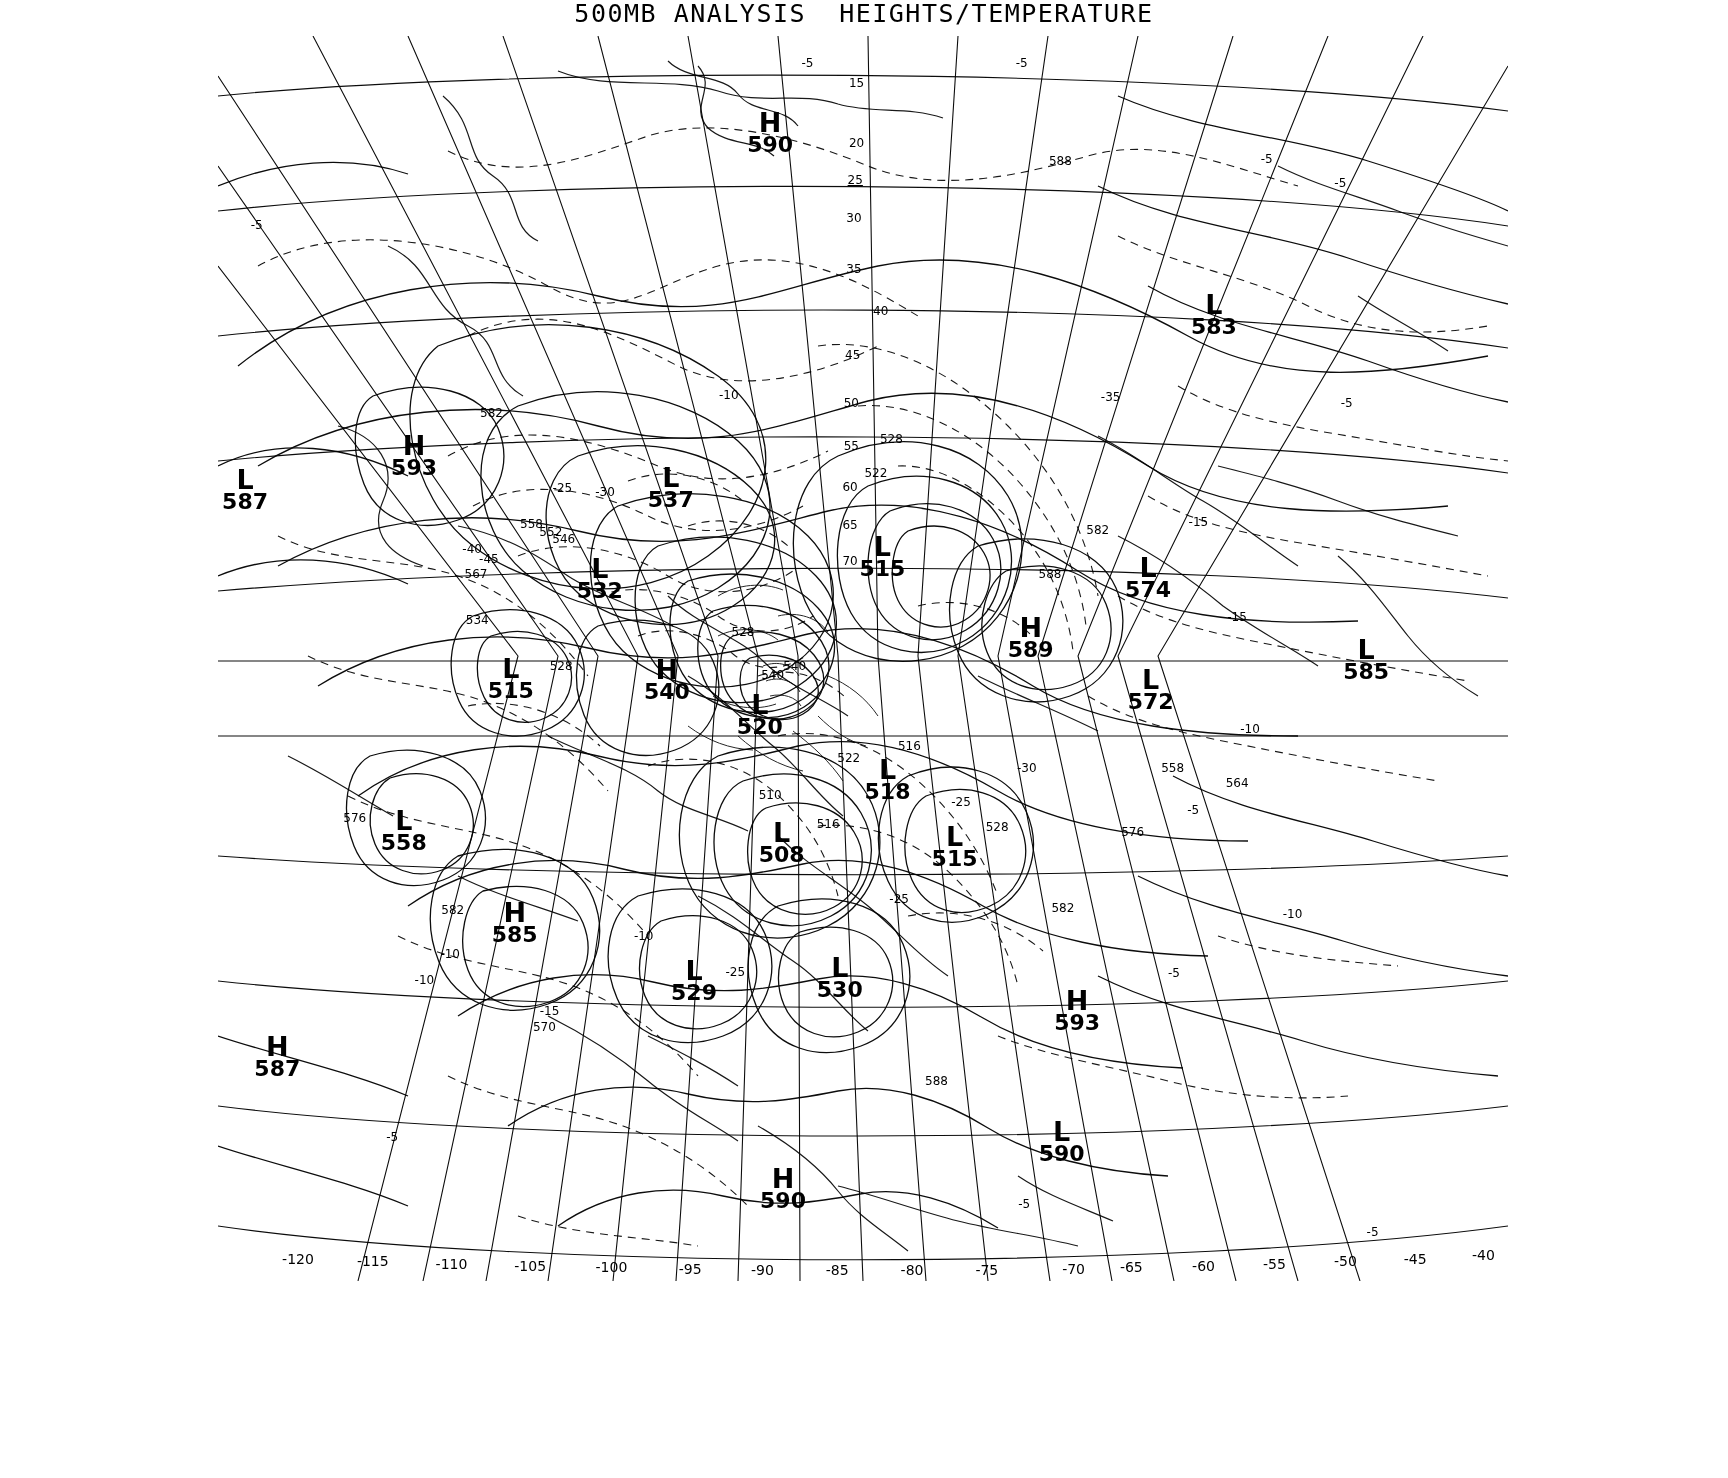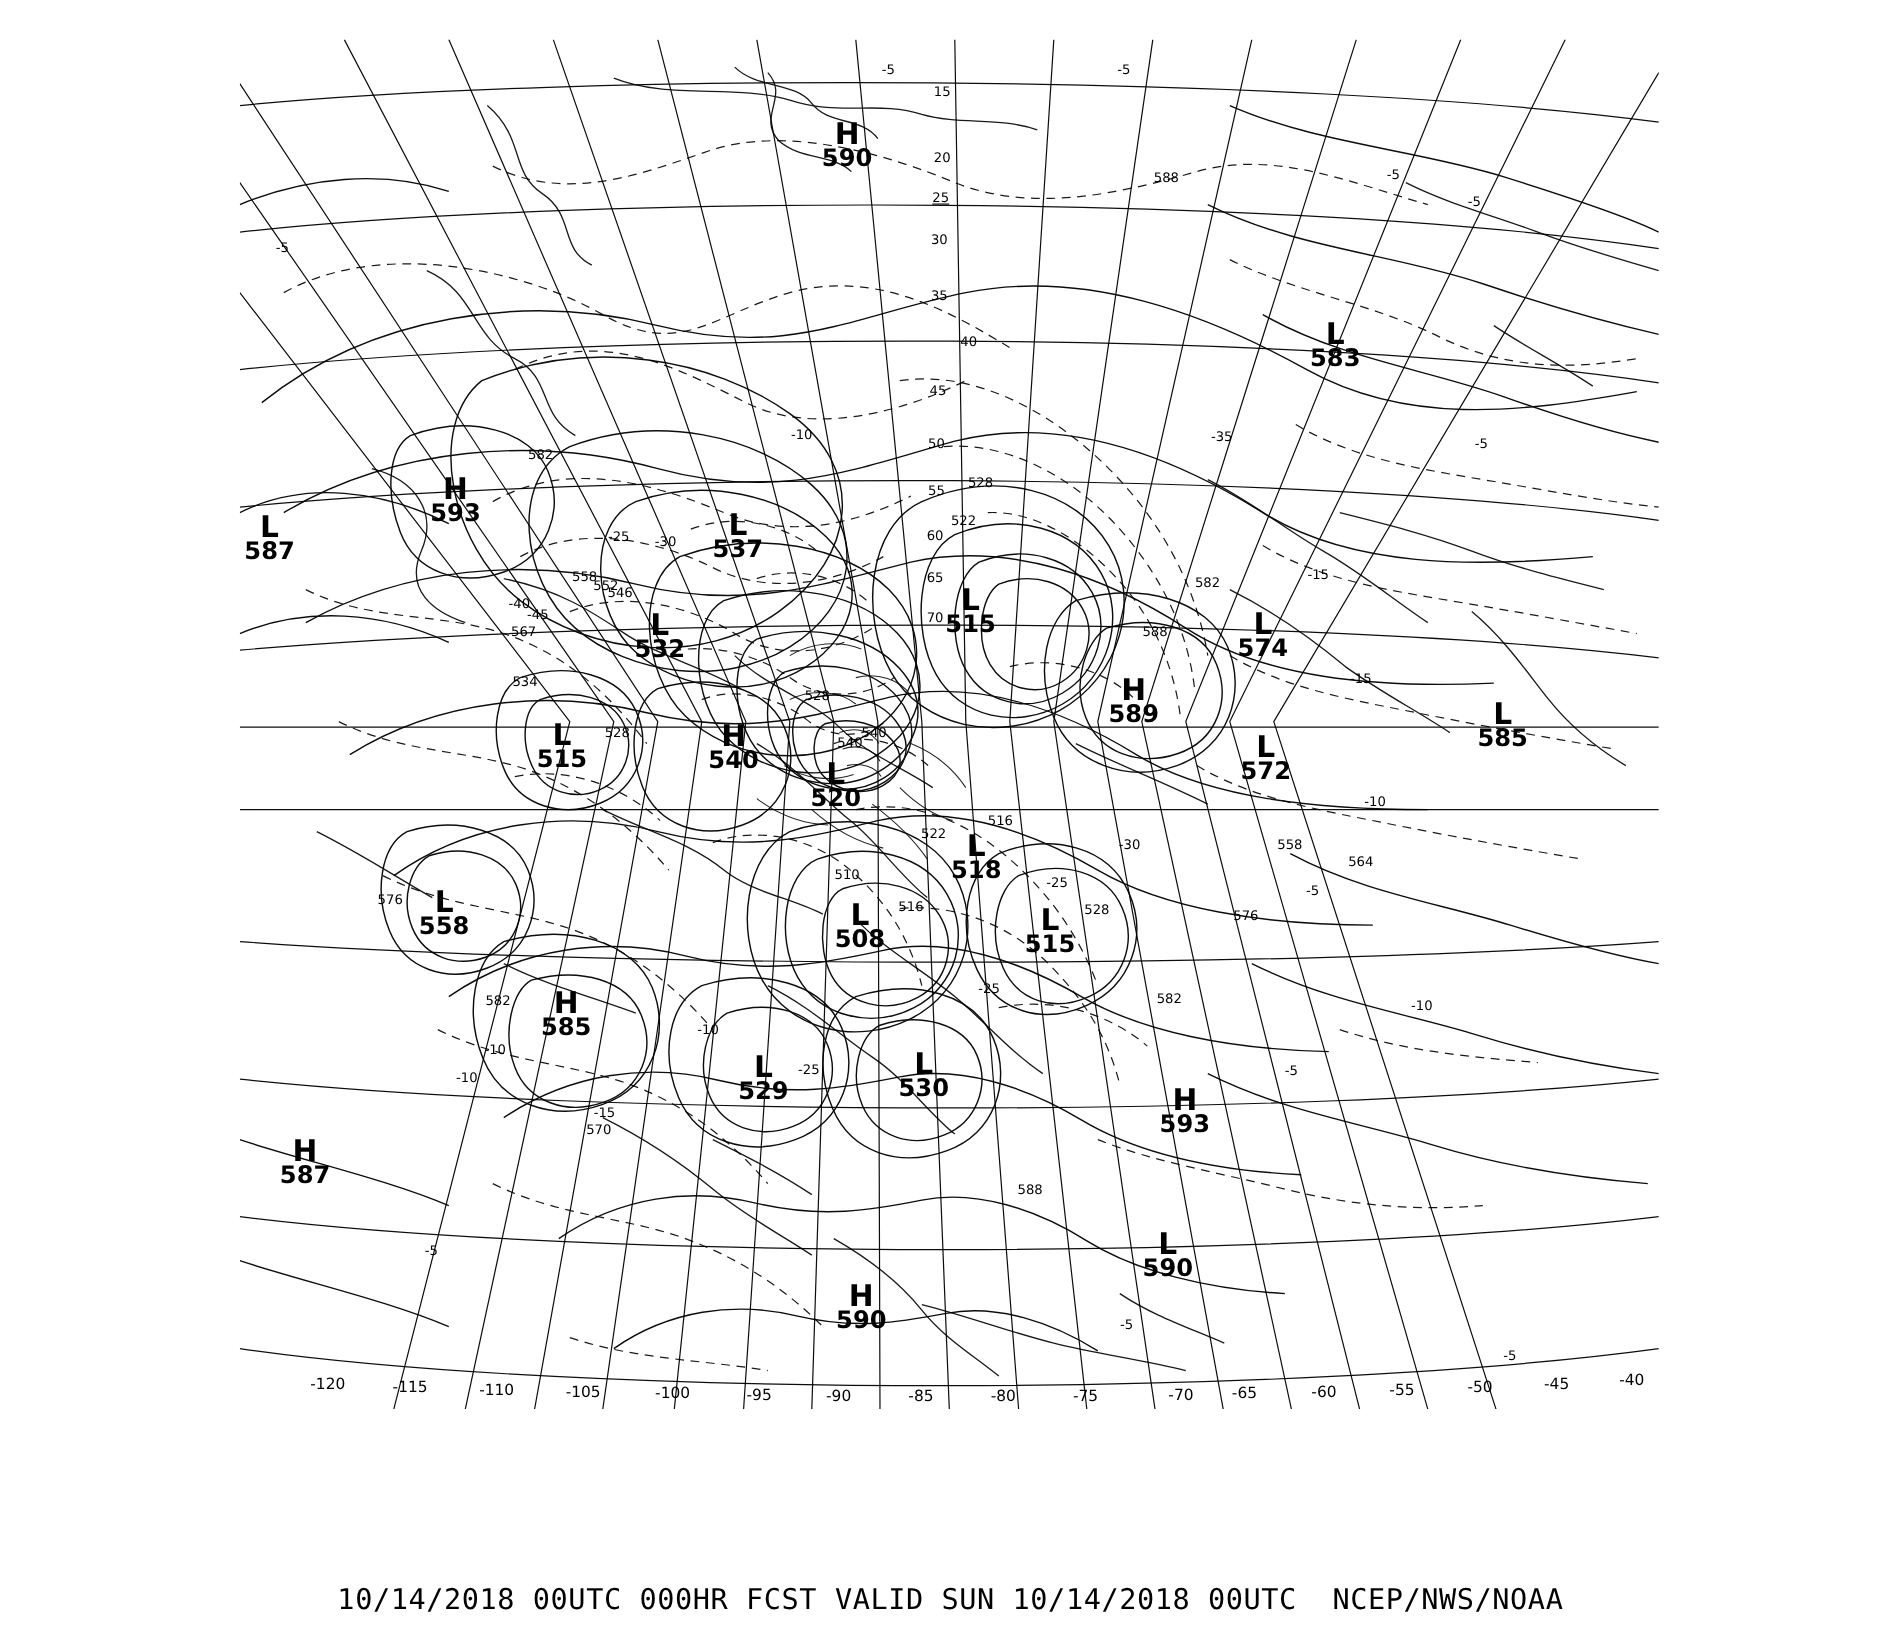--- a/index.html
+++ b/index.html
@@ -101,20 +101,21 @@
     color: #000;
     white-space: nowrap;
     transform: translate(-50%, -50%);
   }
 </style>
 </head>
 <body>
 
 <div id="page">
 
+  <div class="title">500MB ANALYSIS  HEIGHTS/TEMPERATURE</div>
 
   <div id="map-area">
 
     <svg class="maplayer" viewBox="0 0 1290 1245" preserveAspectRatio="none">
       <defs>
         <clipPath id="mapclip">
           <rect x="0" y="0" width="1290" height="1245"></rect>
         </clipPath>
       </defs>
 
@@ -489,14 +490,13 @@
       <span class="sym">L</span>
       <span class="val">590</span>
     </div>
     <div class="center" style="left:43.8%; top:90.7%;">
       <span class="sym">H</span>
       <span class="val">590</span>
     </div>
 
   </div>
 
-  <div class="footer">10/14/2018 00UTC 000HR FCST VALID SUN 10/14/2018 00UTC  NCEP/NWS/NOAA</div>
 </div>
 
 </body></html>

